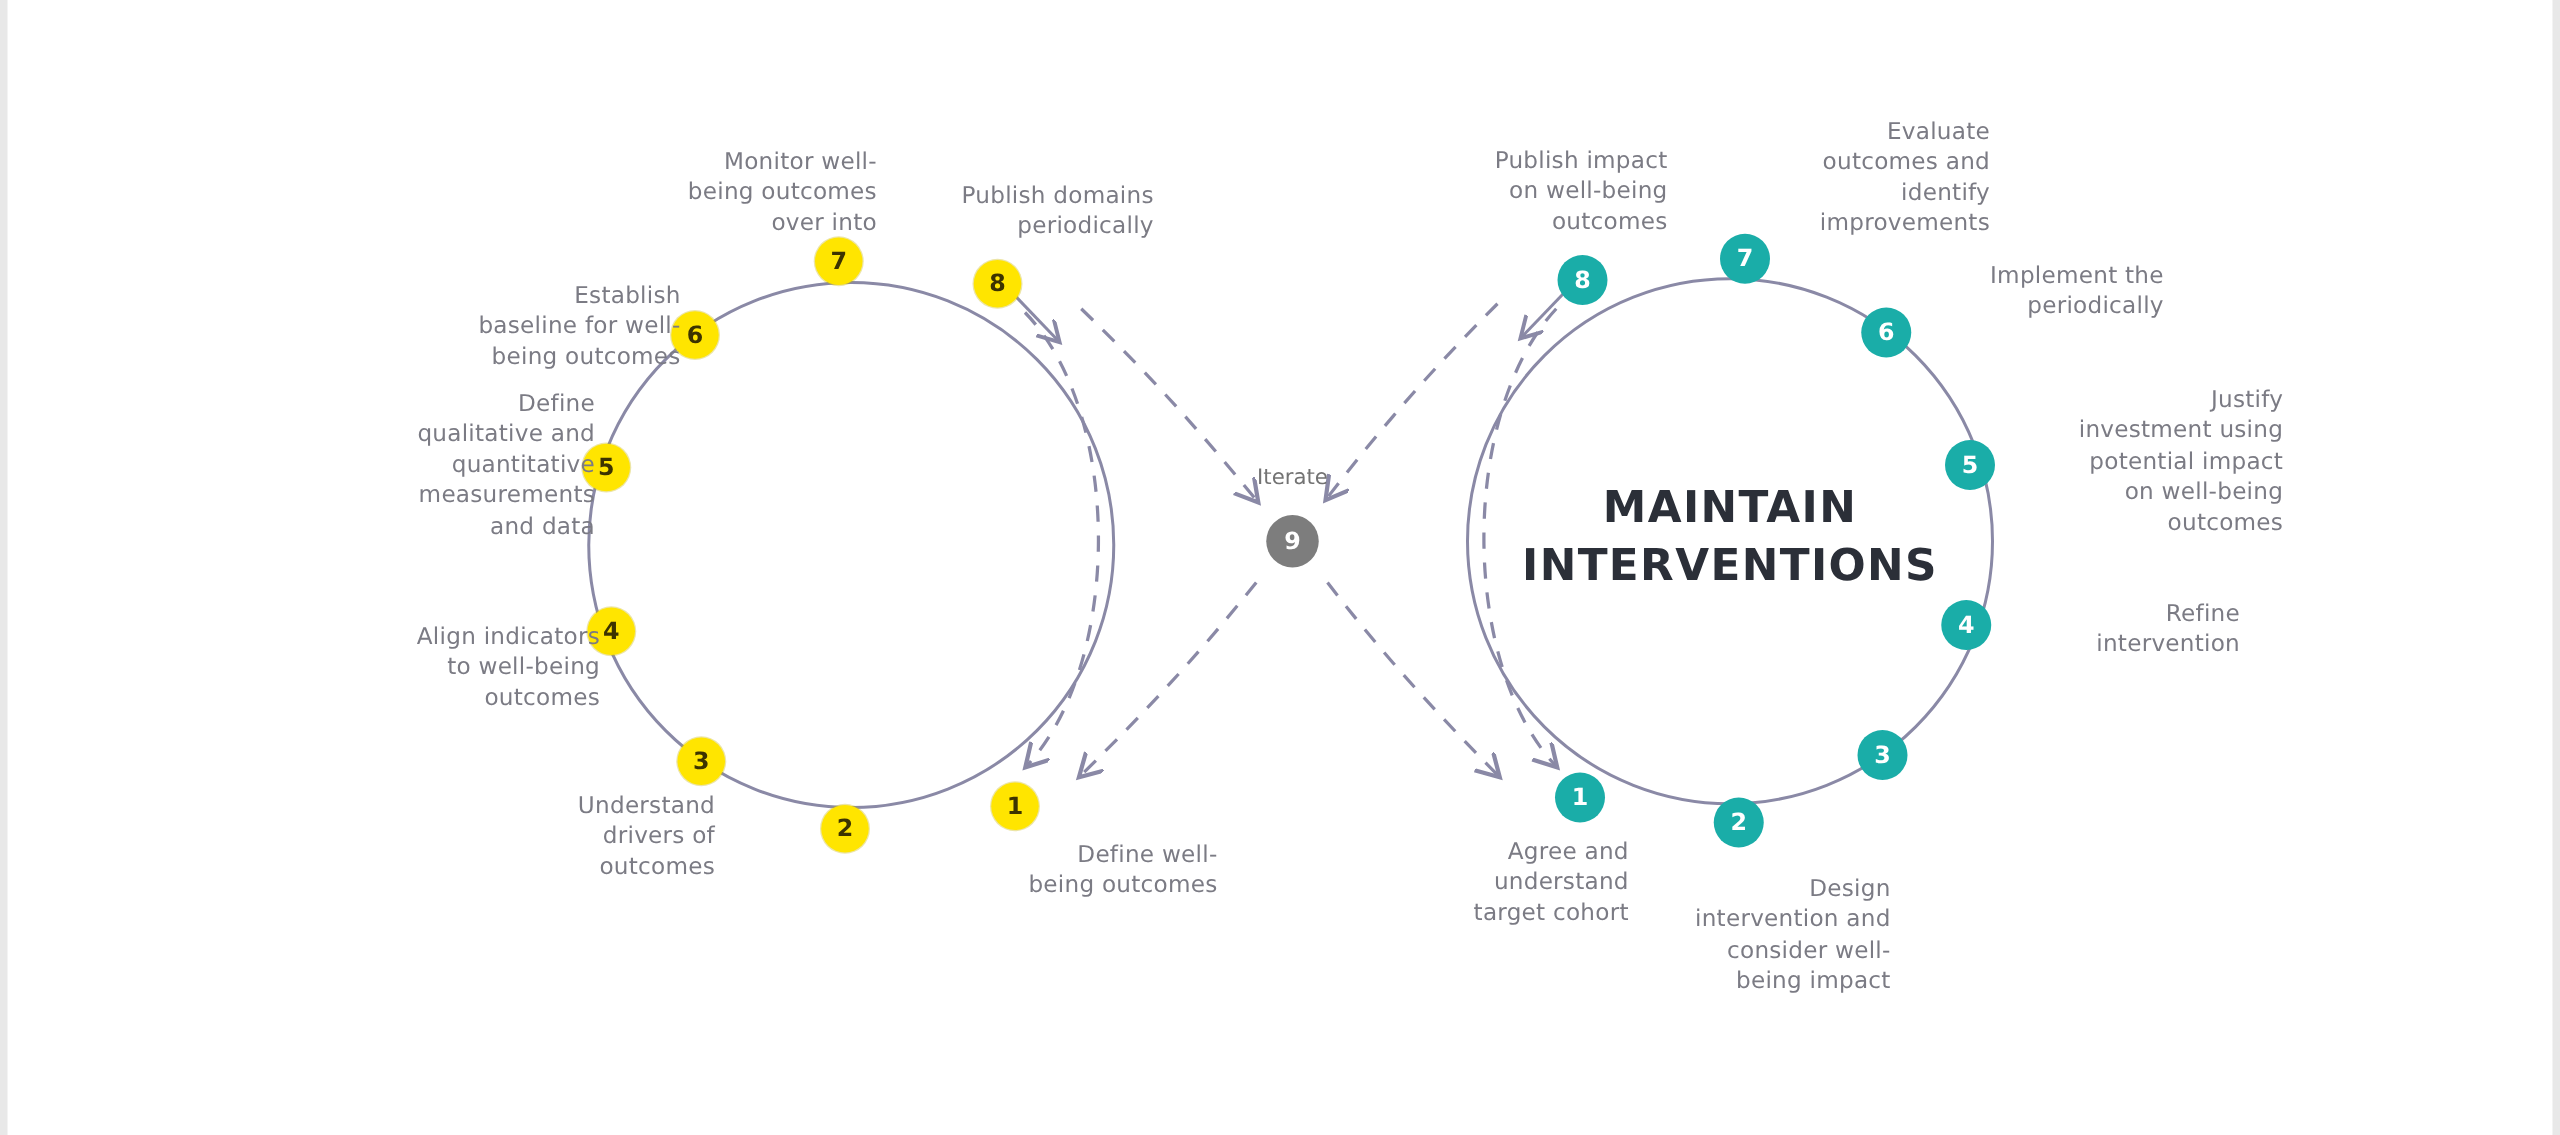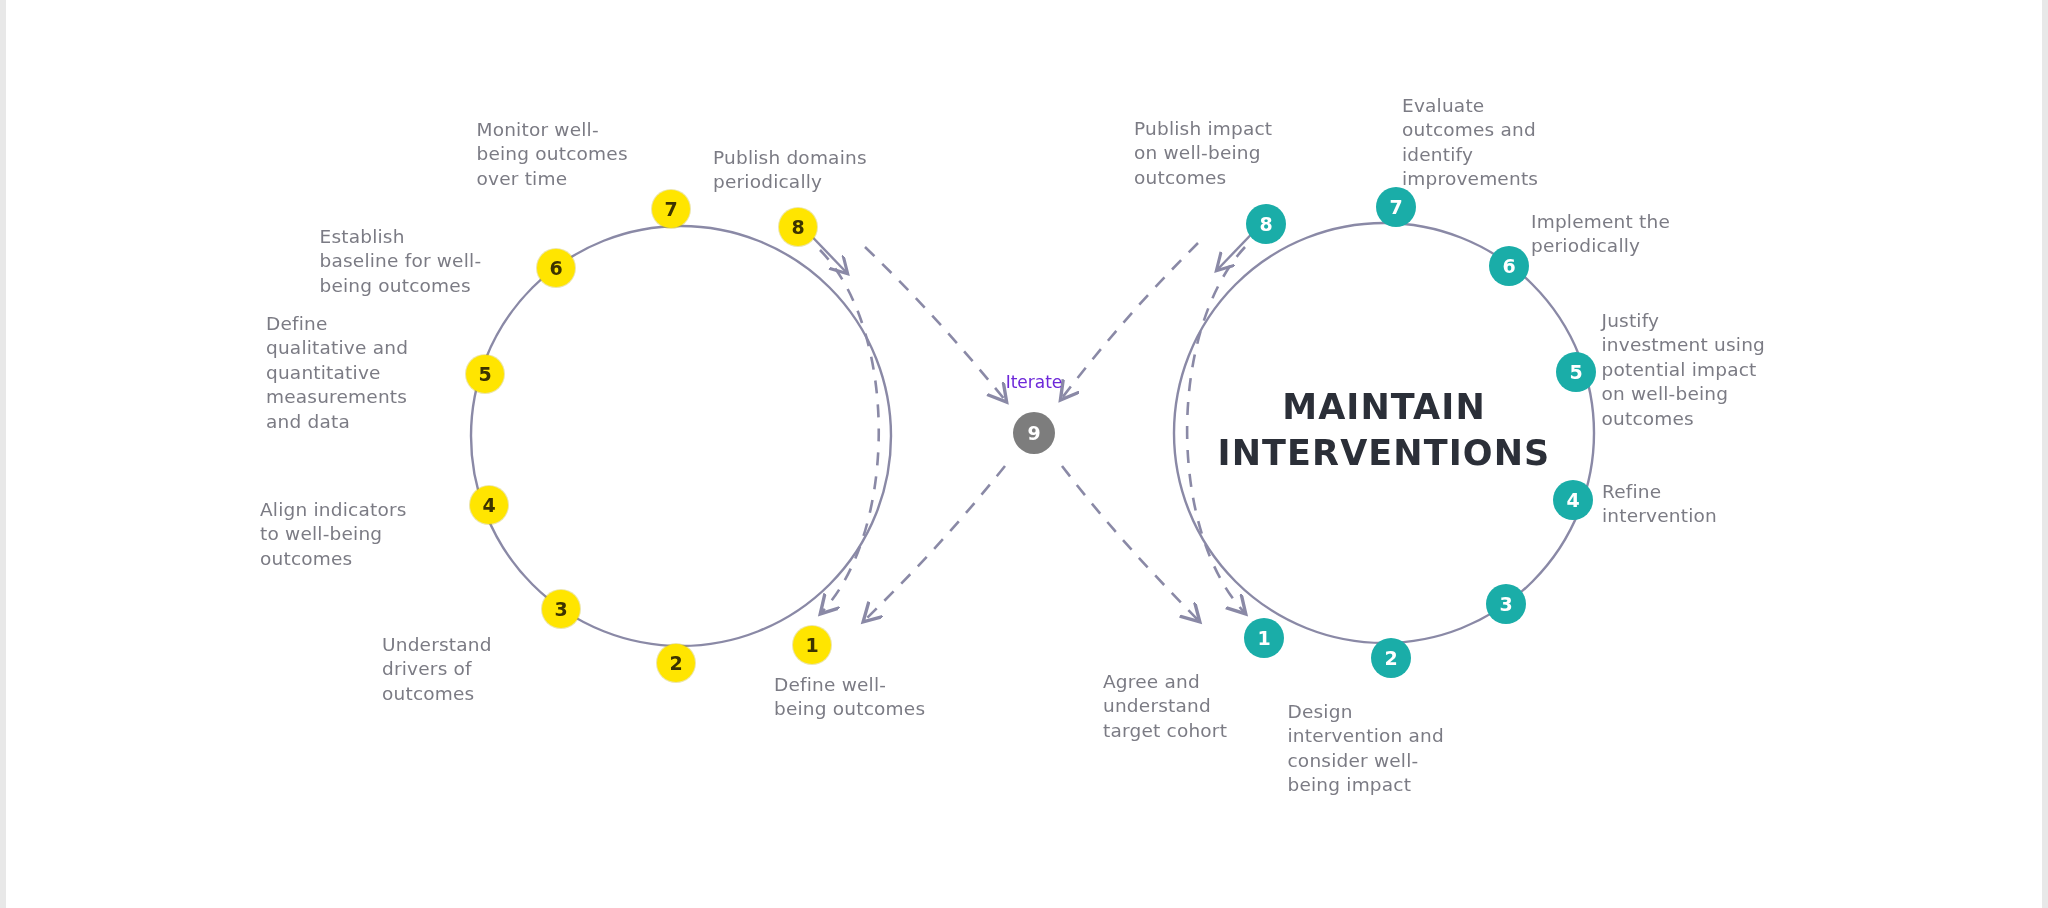--- a/index.html
+++ b/index.html
@@ -14,23 +14,23 @@
   .node{position:absolute;border-radius:50%;display:flex;align-items:center;
         justify-content:center;font-weight:bold;line-height:1;
         transform:translate(-50%,-50%);}
   .node.y{background:#FFE500;color:#3c3300;width:38px;height:38px;font-size:19px;
           box-shadow:0 0 0 1px rgba(200,180,0,.35);}
   .node.t{background:#1AADA8;color:#ffffff;width:40px;height:40px;font-size:19px;}
   .node.g{background:#7d7d7d;color:#ffffff;width:42px;height:42px;font-size:19px;}
 
   .lbl{position:absolute;color:#7b7b84;font-size:18.5px;line-height:1.32;
        letter-spacing:.2px;white-space:pre-line;transform:translate(-50%,-50%);}
-  .lbl.c{text-align:left;}
+  .lbl.c{text-align:right;}
 
-  .hub{position:absolute;color:#6d28d9;font-size:17px;transform:translate(-50%,-50%);
+  .hub{position:absolute;color:#737373;font-size:17px;transform:translate(-50%,-50%);
        white-space:nowrap;}
 
   .ctitle{position:absolute;color:#2b2f38;font-size:35px;font-weight:bold;
           letter-spacing:1.1px;line-height:1.32;text-align:center;
           white-space:pre-line;transform:translate(-50%,-50%);}
 </style>
 </head>
 <body>
 
 <div id="stage">
@@ -88,21 +88,21 @@
   <div class="lbl c" style="left:371px;top:373px;width:210px">Define
 qualitative and
 quantitative
 measurements
 and data</div>
   <div class="lbl c" style="left:432px;top:262px;width:225px">Establish
 baseline for well-
 being outcomes</div>
   <div class="lbl c" style="left:589px;top:155px;width:225px">Monitor well-
 being outcomes
-over time</div>
+over into</div>
   <div class="lbl c" style="left:818px;top:170px;width:210px">Publish domains
 periodically</div>
 
   <div class="hub" style="left:1034px;top:382px">Iterate</div>
   <div class="node g" style="left:1034px;top:433px">9</div>
 
   <div class="ctitle" style="left:1384px;top:430px;width:380px">MAINTAIN
 INTERVENTIONS</div>
 
   <div class="node t" style="left:1264px;top:638px">1</div>

